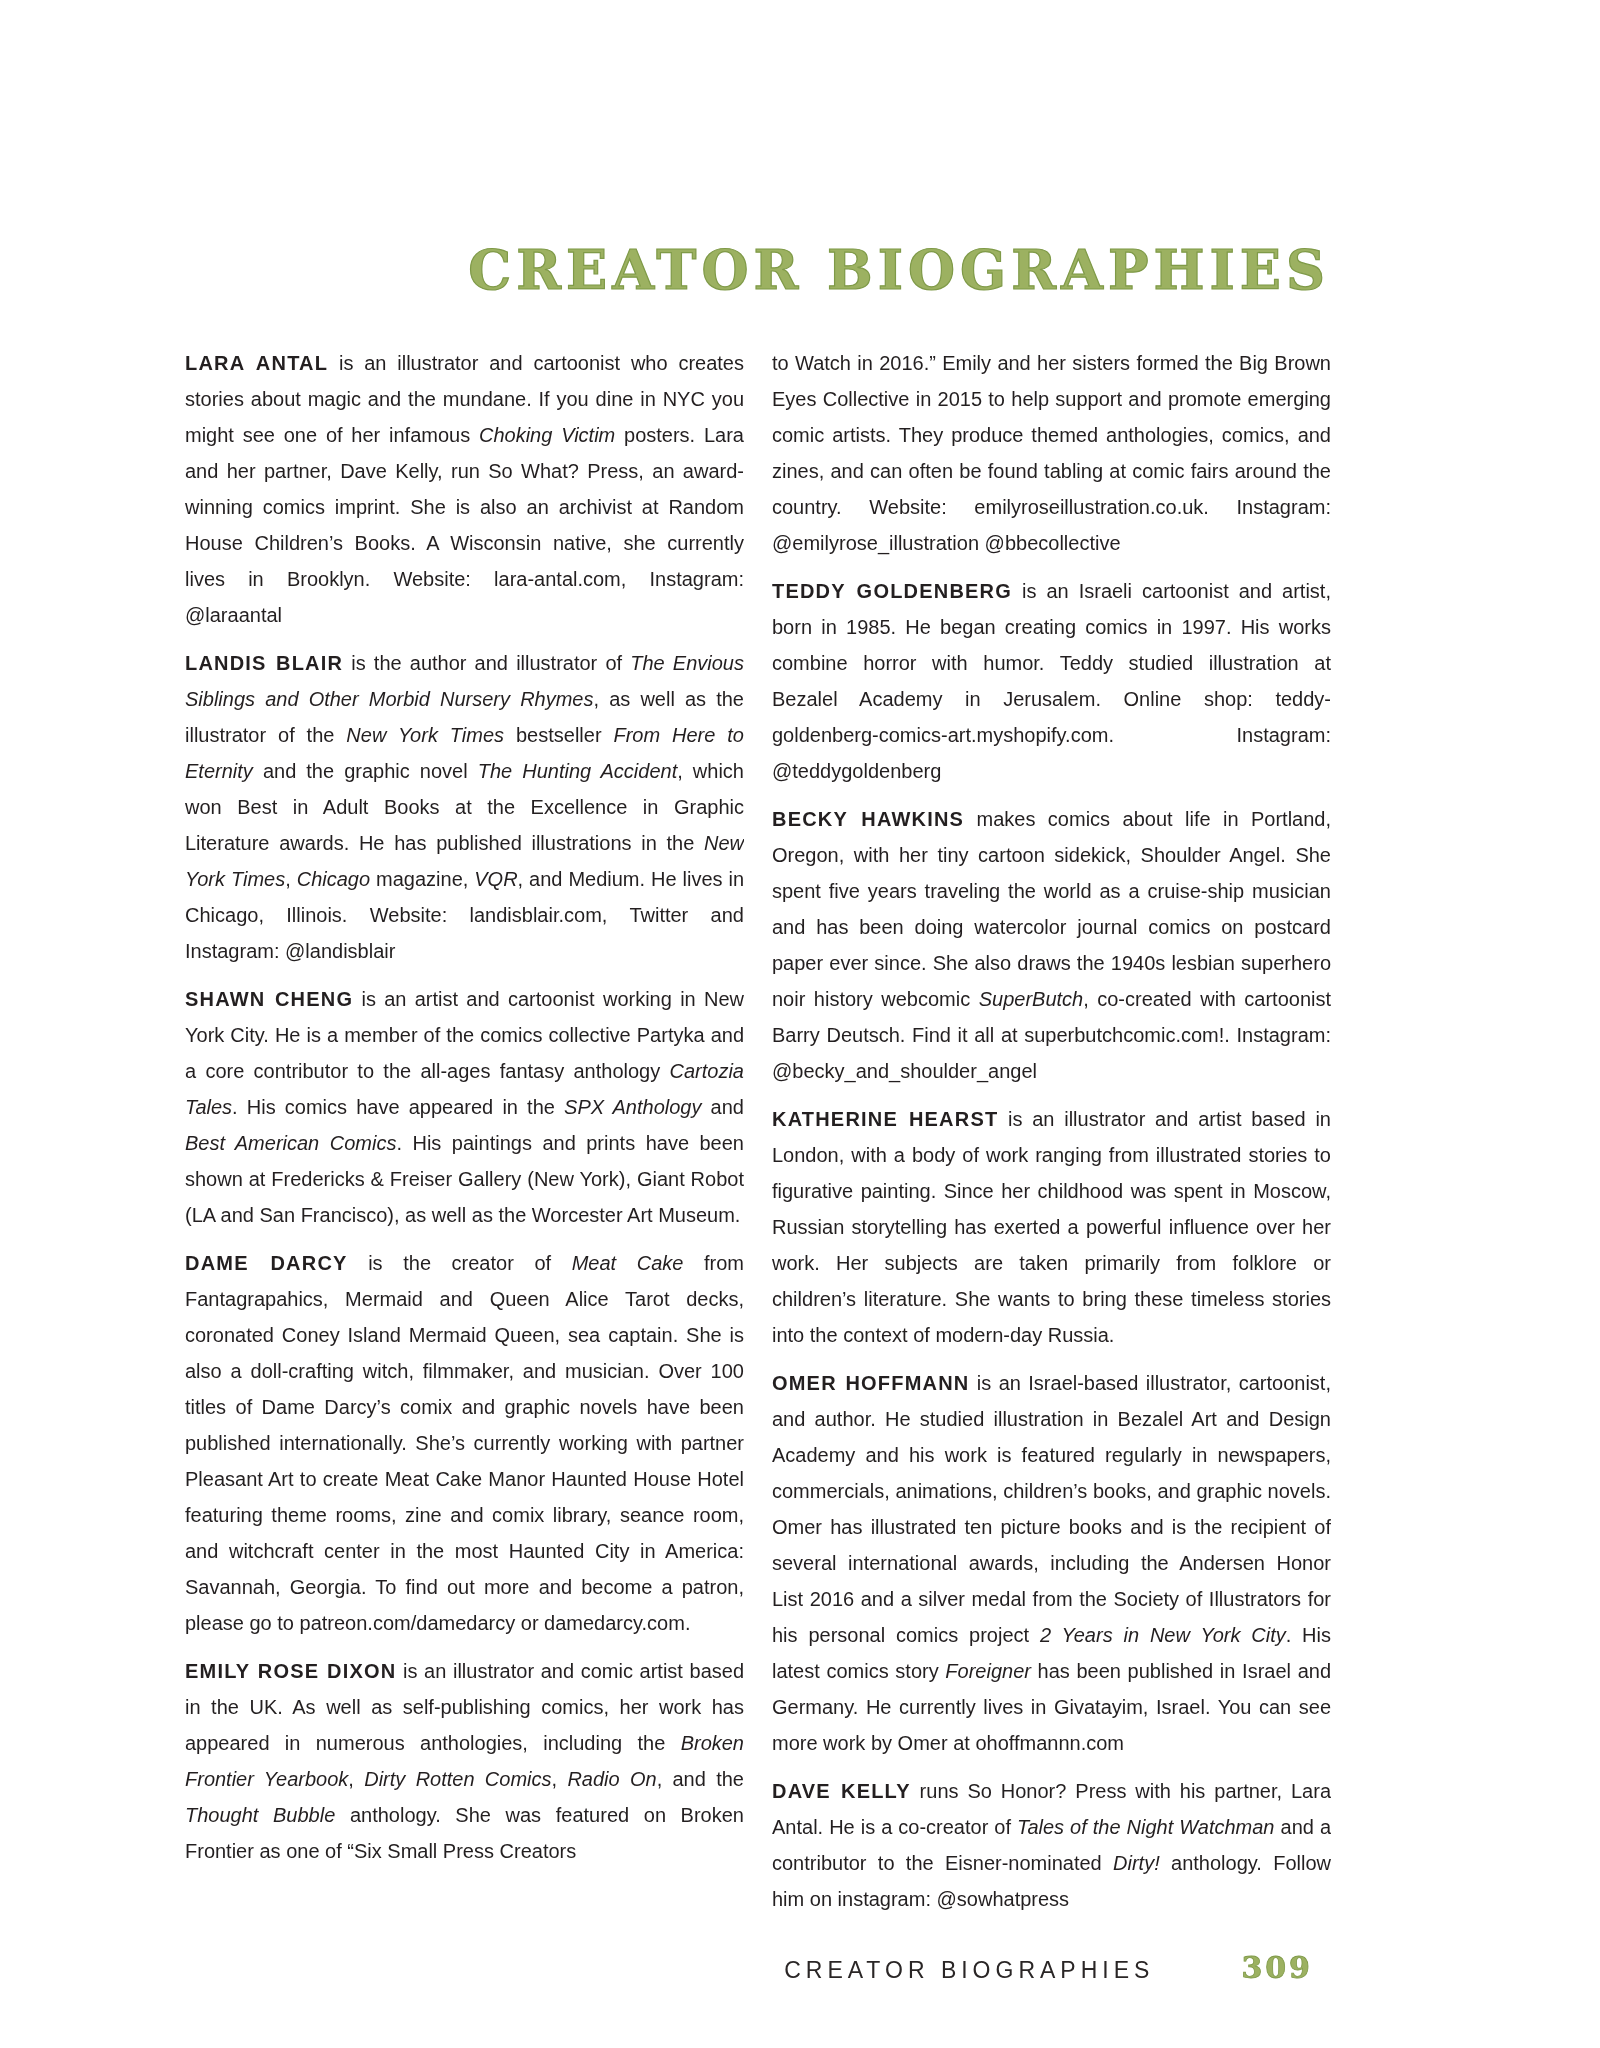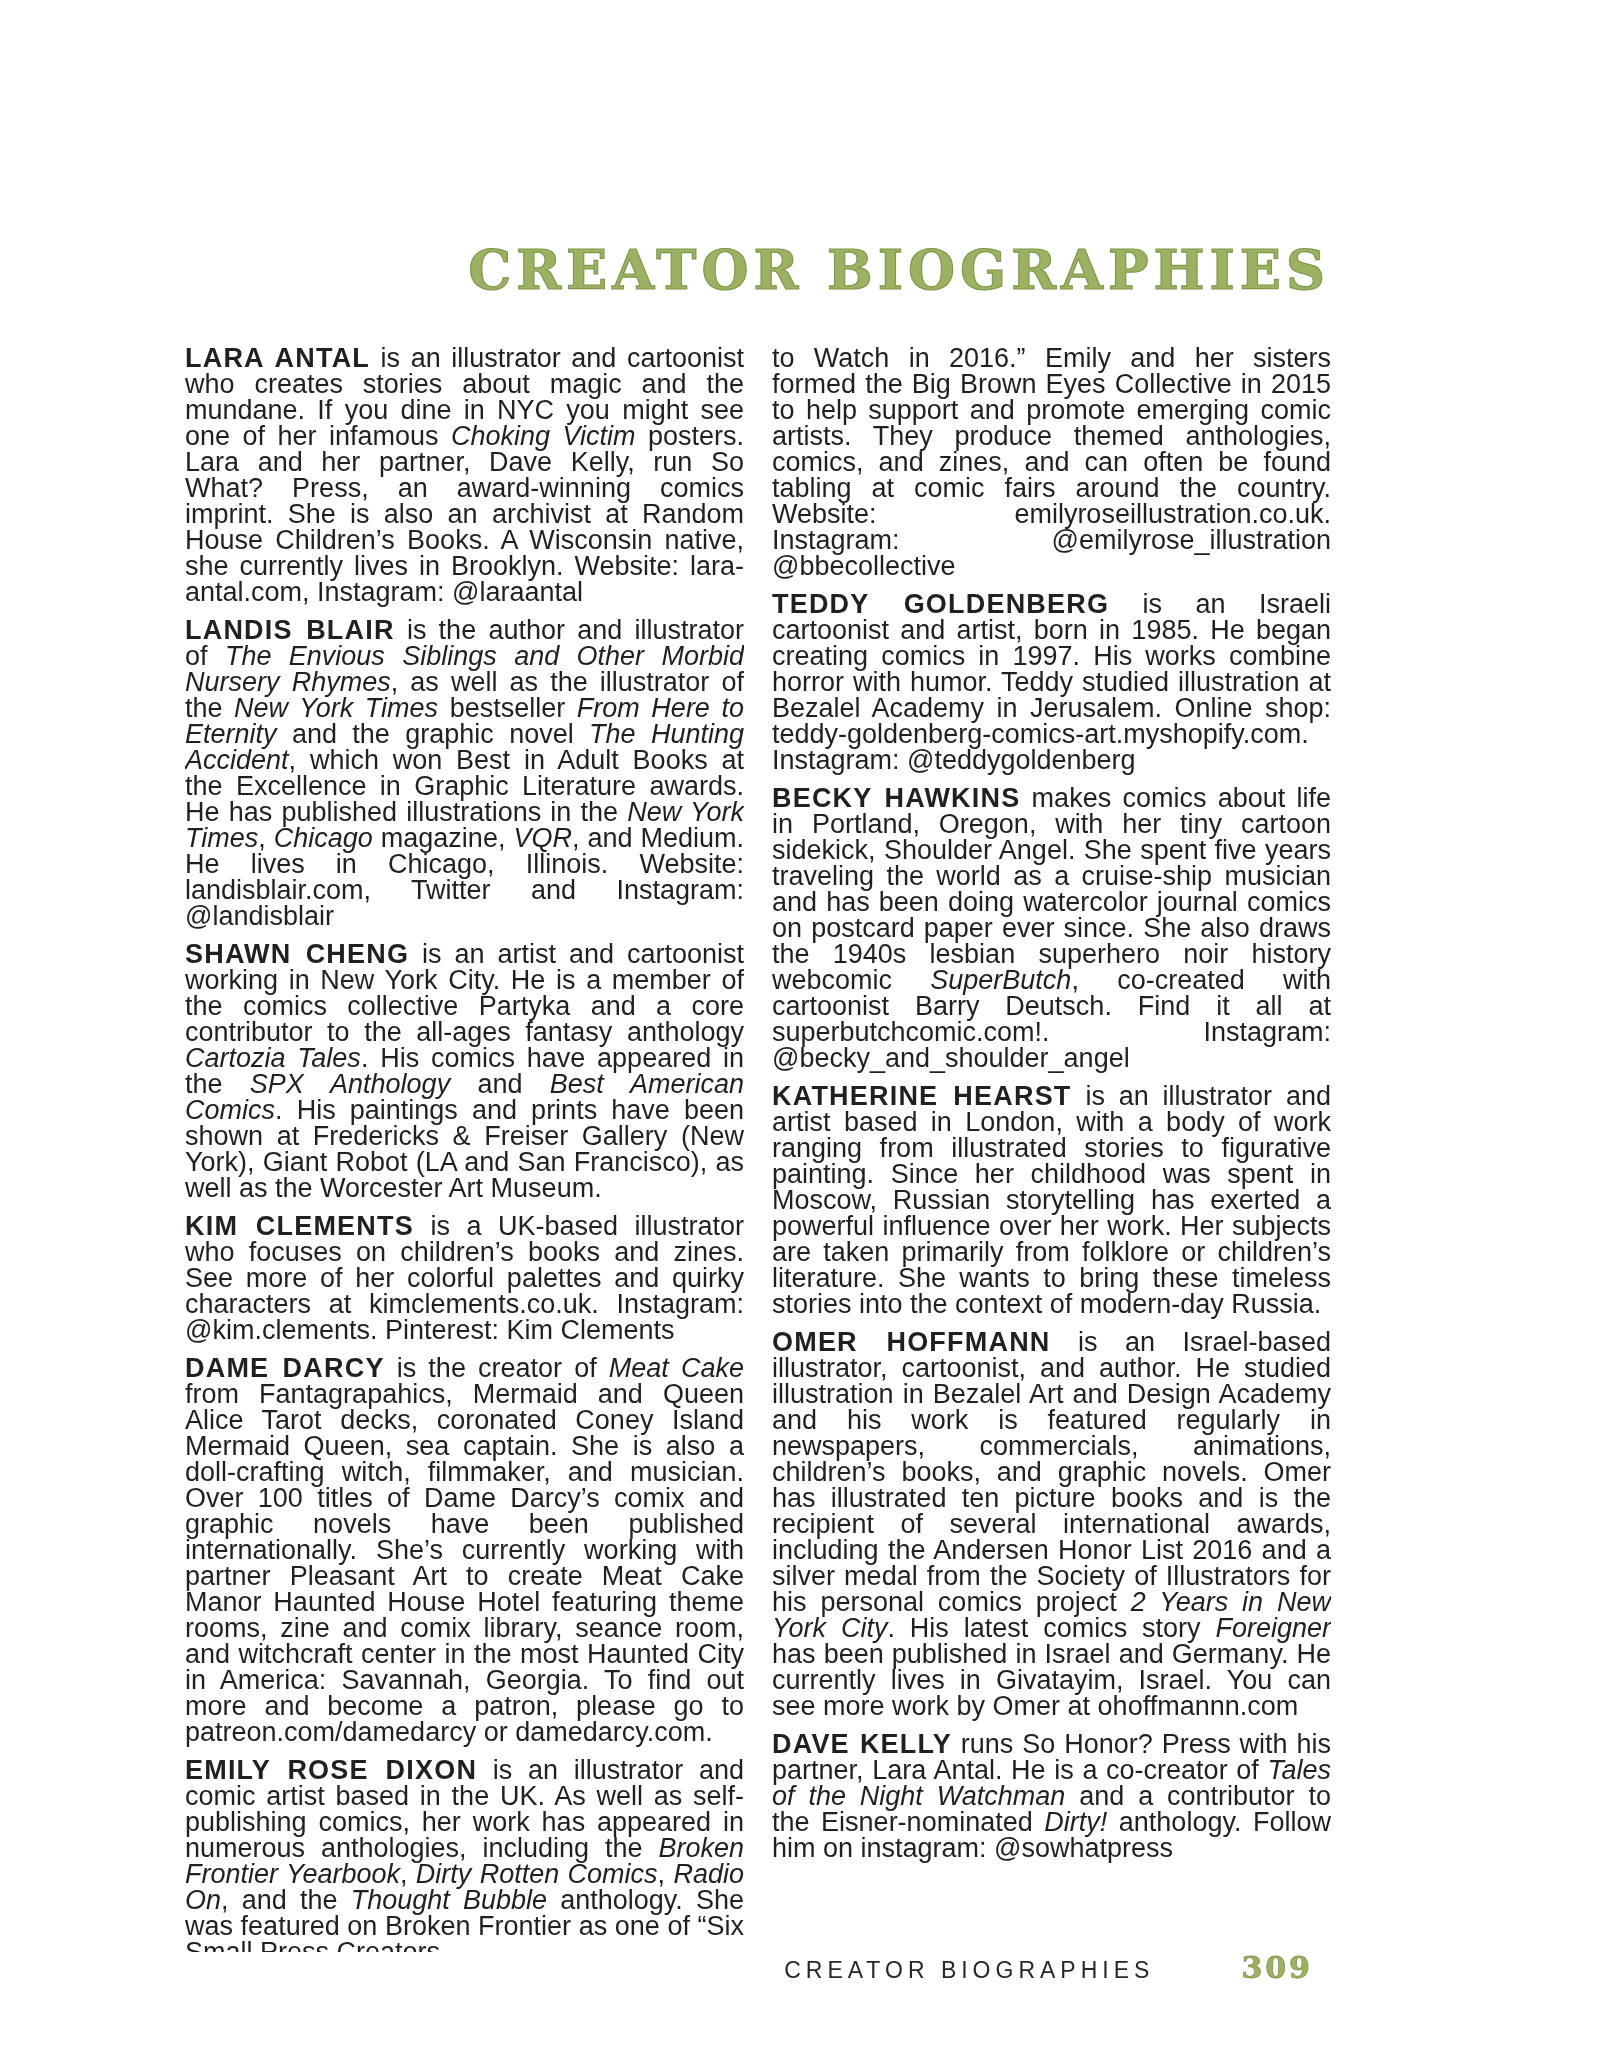--- a/index.html
+++ b/index.html
@@ -35,22 +35,22 @@
     display: flex;
     gap: 28px;
   }
   .col {
     width: 559px;
     height: 1607px;
     overflow: hidden;
   }
   .bio {
     margin: 0 0 12px 0;
-    font-size: 27px;
-    line-height: 26px;
+    font-size: 20px;
+    line-height: 36px;
     text-align: justify;
     color: var(--ink, #231f20);
   }
   .bio .b { font-weight: bold; letter-spacing: 1.2px; }
   .bio .i { font-style: italic; }
   .bio .n { font-style: normal; }
   .footer {
     position: absolute;
     top: 1950px;
     left: 0; right: 287px;
@@ -79,21 +79,20 @@
 <body>
 
 <div class="page">
   <h1 class="title">CREATOR BIOGRAPHIES</h1>
 
   <div class="columns">
     <div class="col">
         <p class="bio"><span class="b">LARA ANTAL</span><span class="n"> is an illustrator and cartoonist who creates stories about magic and the mundane. If you dine in NYC you might see one of her infamous </span><span class="i">Choking Victim</span><span class="n"> posters. Lara and her partner, Dave Kelly, run So What? Press, an award-winning comics imprint. She is also an archivist at Random House Children’s Books. A Wisconsin native, she currently lives in Brooklyn. Website: lara-antal.com, Instagram: @laraantal</span></p>
         <p class="bio"><span class="b">LANDIS BLAIR</span><span class="n"> is the author and illustrator of </span><span class="i">The Envious Siblings and Other Morbid Nursery Rhymes</span><span class="n">, as well as the illustrator of the </span><span class="i">New York Times</span><span class="n"> bestseller </span><span class="i">From Here to Eternity</span><span class="n"> and the graphic novel </span><span class="i">The Hunting Accident</span><span class="n">, which won Best in Adult Books at the Excellence in Graphic Literature awards. He has published illustrations in the </span><span class="i">New York Times</span><span class="n">, </span><span class="i">Chicago</span><span class="n"> magazine, </span><span class="i">VQR</span><span class="n">, and Medium. He lives in Chicago, Illinois. Website: landisblair.com, Twitter and Instagram: @landisblair</span></p>
         <p class="bio"><span class="b">SHAWN CHENG</span><span class="n"> is an artist and cartoonist working in New York City. He is a member of the comics collective Partyka and a core contributor to the all-ages fantasy anthology </span><span class="i">Cartozia Tales</span><span class="n">. His comics have appeared in the </span><span class="i">SPX Anthology</span><span class="n"> and </span><span class="i">Best American Comics</span><span class="n">. His paintings and prints have been shown at Fredericks &amp; Freiser Gallery (New York), Giant Robot (LA and San Francisco), as well as the Worcester Art Museum.</span></p>
-        <p class="bio"><span class="b">KIM CLEMENTS</span><span class="n"> is a UK-based illustrator who focuses on children’s books and zines. See more of her colorful palettes and quirky characters at kimclements.co.uk. Instagram: @kim.clements. Pinterest: Kim Clements</span></p>
         <p class="bio"><span class="b">DAME DARCY</span><span class="n"> is the creator of </span><span class="i">Meat Cake</span><span class="n"> from Fantagrapahics, Mermaid and Queen Alice Tarot decks, coronated Coney Island Mermaid Queen, sea captain. She is also a doll-crafting witch, filmmaker, and musician. Over 100 titles of Dame Darcy’s comix and graphic novels have been published internationally. She’s currently working with partner Pleasant Art to create Meat Cake Manor Haunted House Hotel featuring theme rooms, zine and comix library, seance room, and witchcraft center in the most Haunted City in America: Savannah, Georgia. To find out more and become a patron, please go to patreon.com/damedarcy or damedarcy.com.</span></p>
         <p class="bio"><span class="b">EMILY ROSE DIXON</span><span class="n"> is an illustrator and comic artist based in the UK. As well as self-publishing comics, her work has appeared in numerous anthologies, including the </span><span class="i">Broken Frontier Yearbook</span><span class="n">, </span><span class="i">Dirty Rotten Comics</span><span class="n">, </span><span class="i">Radio On</span><span class="n">, and the </span><span class="i">Thought Bubble</span><span class="n"> anthology. She was featured on Broken Frontier as one of “Six Small Press Creators</span></p>
       </div>
     <div class="col">
         <p class="bio"><span class="n">to Watch in 2016.” Emily and her sisters formed the Big Brown Eyes Collective in 2015 to help support and promote emerging comic artists. They produce themed anthologies, comics, and zines, and can often be found tabling at comic fairs around the country. Website: emilyroseillustration.co.uk. Instagram: @emilyrose_illustration @bbecollective</span></p>
         <p class="bio"><span class="b">TEDDY GOLDENBERG</span><span class="n"> is an Israeli cartoonist and artist, born in 1985. He began creating comics in 1997. His works combine horror with humor. Teddy studied illustration at Bezalel Academy in Jerusalem. Online shop: teddy-goldenberg-comics-art.myshopify.com. Instagram: @teddygoldenberg</span></p>
         <p class="bio"><span class="b">BECKY HAWKINS</span><span class="n"> makes comics about life in Portland, Oregon, with her tiny cartoon sidekick, Shoulder Angel. She spent five years traveling the world as a cruise-ship musician and has been doing watercolor journal comics on postcard paper ever since. She also draws the 1940s lesbian superhero noir history webcomic </span><span class="i">SuperButch</span><span class="n">, co-created with cartoonist Barry Deutsch. Find it all at superbutchcomic.com!. Instagram: @becky_and_shoulder_angel</span></p>
         <p class="bio"><span class="b">KATHERINE HEARST</span><span class="n"> is an illustrator and artist based in London, with a body of work ranging from illustrated stories to figurative painting. Since her childhood was spent in Moscow, Russian storytelling has exerted a powerful influence over her work. Her subjects are taken primarily from folklore or children’s literature. She wants to bring these timeless stories into the context of modern-day Russia.</span></p>
         <p class="bio"><span class="b">OMER HOFFMANN</span><span class="n"> is an Israel-based illustrator, cartoonist, and author. He studied illustration in Bezalel Art and Design Academy and his work is featured regularly in newspapers, commercials, animations, children’s books, and graphic novels. Omer has illustrated ten picture books and is the recipient of several international awards, including the Andersen Honor List 2016 and a silver medal from the Society of Illustrators for his personal comics project </span><span class="i">2 Years in New York City</span><span class="n">. His latest comics story </span><span class="i">Foreigner</span><span class="n"> has been published in Israel and Germany. He currently lives in Givatayim, Israel. You can see more work by Omer at ohoffmannn.com</span></p>
         <p class="bio"><span class="b">DAVE KELLY</span><span class="n"> runs So Honor? Press with his partner, Lara Antal. He is a co-creator of </span><span class="i">Tales of the Night Watchman</span><span class="n"> and a contributor to the Eisner-nominated </span><span class="i">Dirty!</span><span class="n"> anthology. Follow him on instagram: @sowhatpress</span></p>

